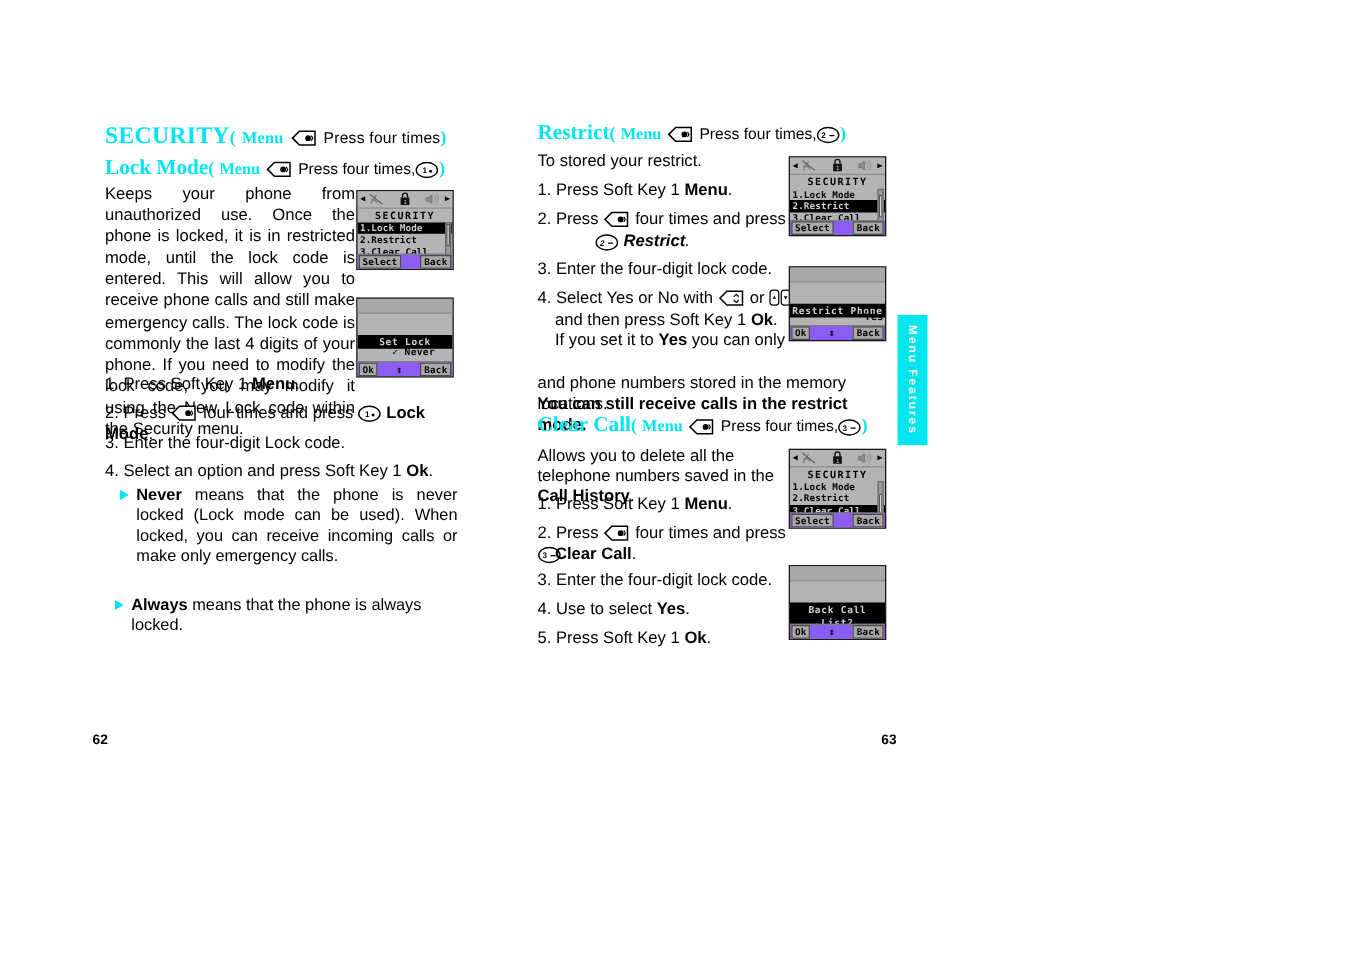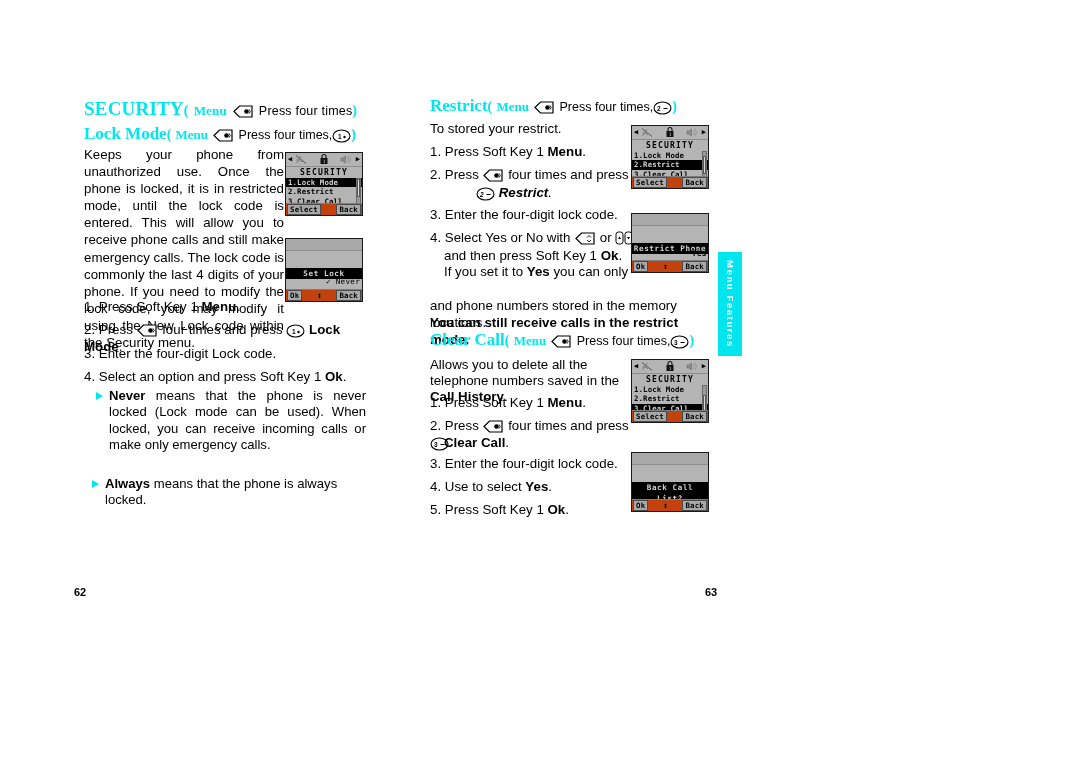--- a/index.html
+++ b/index.html
@@ -169,21 +169,21 @@
   .lcd-soft {
     position: absolute;
     left: 0; right: 0; bottom: 0;
     height: 12px;
     display: flex;
     align-items: center;
     justify-content: space-between;
     padding: 0 1px;
     box-sizing: border-box;
     border-top: 1px solid #7d7d7d;
-    background: #c2410c;
+    background: #8b5cf6;
   }
   .softbtn {
     font-weight: bold;
     font-size: 7.4px;
     line-height: 9px;
     padding: 0 2px;
     border: 1px solid #4a4a4a;
     background: #a8a8a8;
     letter-spacing: .2px;
   }
@@ -208,23 +208,23 @@
   .lcd-yes {
     position: absolute;
     right: 1px;
     bottom: 14px;
     font-weight: bold;
     font-size: 8px;
     letter-spacing: .3px;
   }
   .lcd-never {
     position: absolute;
-    right: 2px;
+    right: 14px;
     bottom: 15px;
-    font-weight: normal;
+    font-weight: bold;
     font-size: 7.6px;
     letter-spacing: .3px;
   }
 
   
   .sidetab {
     position: absolute;
     background: #00e5ee;
     display: flex;
     align-items: center;

